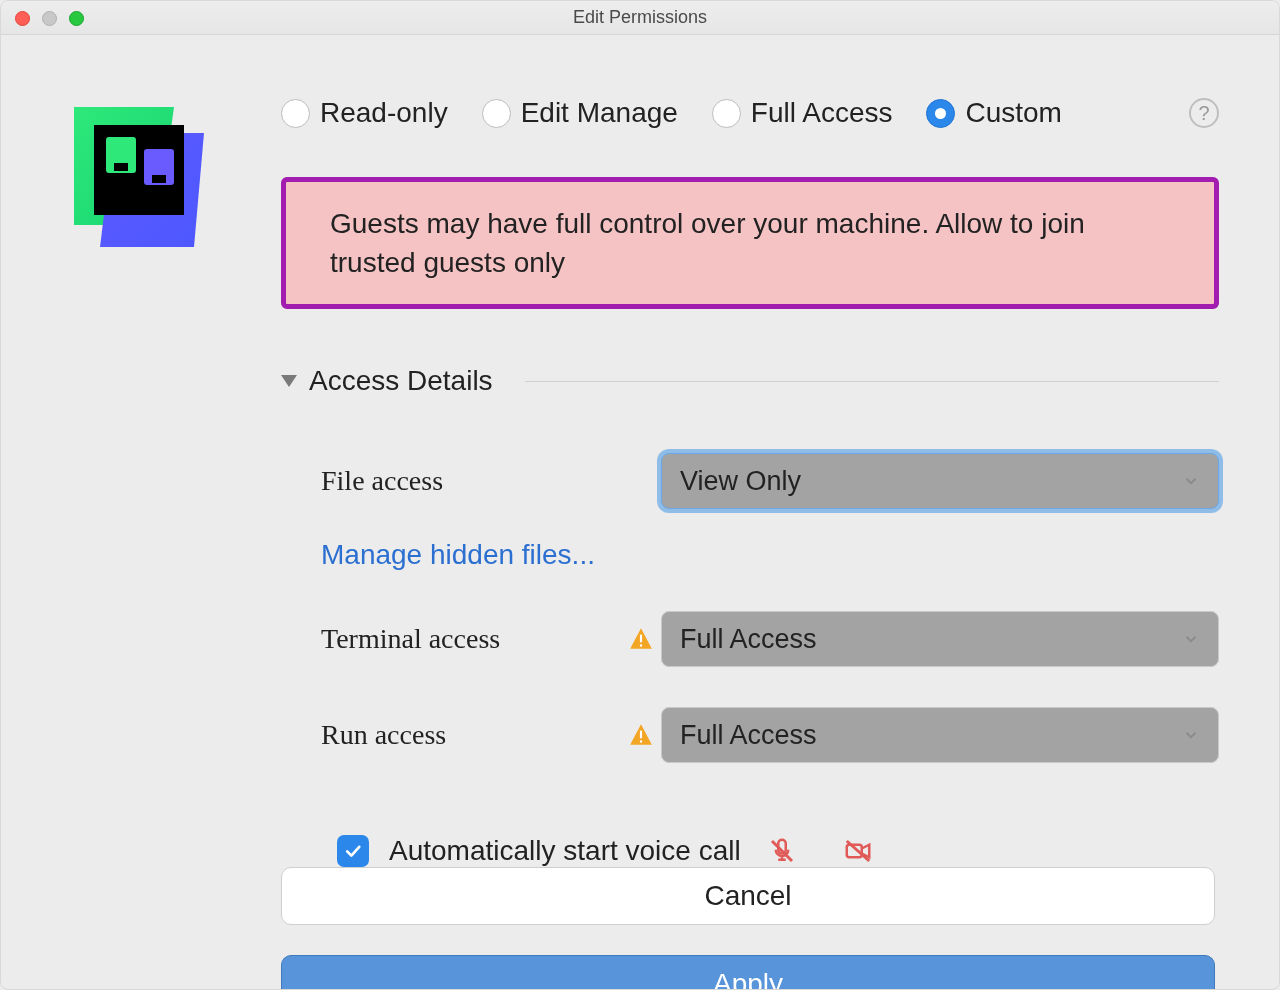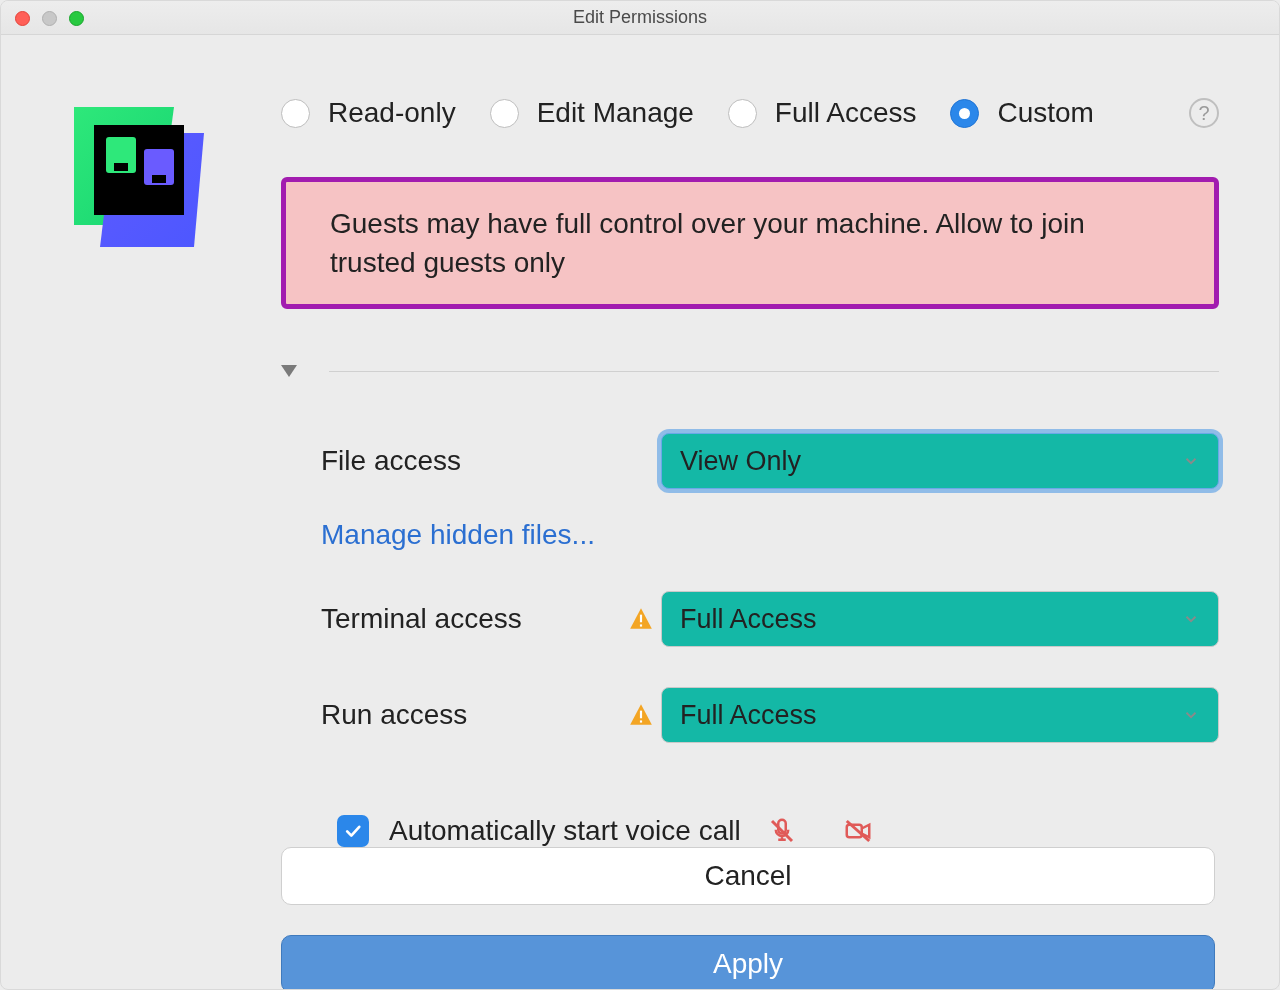--- a/index.html
+++ b/index.html
@@ -17,40 +17,40 @@
 
   .body { flex: 1; display: flex; padding: 62px 60px 40px 60px; gap: 70px; }
 
   
   .app-icon { width: 150px; display: flex; justify-content: center; align-items: flex-start; }
 
   .content { flex: 1; display: flex; flex-direction: column; }
 
   
   .radio-row { display: flex; align-items: center; gap: 34px; font-size: 28px; }
-  .radio-item { display: inline-flex; align-items: center; gap: 18px; cursor: pointer; }
+  .radio-item { display: inline-flex; align-items: center; gap: 10px; cursor: pointer; }
   .radio-circle { width: 29px; height: 29px; border-radius: 50%; border: 1.5px solid #bdbdbd; background: #fff; display: inline-flex; align-items: center; justify-content: center; }
   .radio-circle.selected { background: #2b87ea; border-color: #2074d4; }
   .radio-circle.selected::after { content: ""; width: 11px; height: 11px; border-radius: 50%; background: #fff; }
   .help-btn { margin-left: auto; width: 30px; height: 30px; border-radius: 50%; border: 2px solid #bfbfbf; display: inline-flex; align-items: center; justify-content: center; color: #9a9a9a; font-size: 20px; cursor: pointer; }
 
   
   .warning-banner { margin-top: 48px; background: #f6c3c4; border: 5px solid #a21caf; border-radius: 6px; padding: 22px 44px; font-size: 28px; line-height: 1.4; color: #222; }
 
   
   .section-header { margin-top: 56px; display: flex; align-items: center; gap: 12px; font-size: 28px; }
   .disclosure { width: 0; height: 0; border-left: 8px solid transparent; border-right: 8px solid transparent; border-top: 12px solid #7a7a7a; }
   .section-header .hr { flex: 1; height: 1px; background: #d0d0d0; margin-left: 20px; }
 
   .details { padding-left: 40px; margin-top: 56px; display: flex; flex-direction: column; gap: 40px; }
 
   .detail-row { display: flex; align-items: center; }
-  .detail-label { width: 300px; font-size: 28px; }
+  .detail-label { width: 300px; font-size: 28px; font-family: Liberation Serif, serif; }
   .detail-warn  { width: 40px; display: flex; justify-content: center; }
-  .select { flex: 1; height: 56px; background: #14b8a6; border: 1px solid #c9c9c9; border-radius: 8px; display: flex; align-items: center; padding: 16px 18px; font-size: 27px; position: relative; cursor: pointer; }
+  .select { flex: 1; height: 56px; background: #a3a3a3; border: 1px solid #c9c9c9; border-radius: 8px; display: flex; align-items: center; padding: 16px 18px; font-size: 27px; position: relative; cursor: pointer; }
   .select.focused { outline: none; box-shadow: 0 0 0 4px rgba(70,150,230,0.55); border-color: #6aa8e8; }
   .select .chev { margin-left: auto; color: #8a8a8a; }
   .chev-svg { width: 18px; height: 18px; }
 
   .manage-row { display: flex; margin-top: -10px; }
   .link { color: #2b6fd1; font-size: 28px; cursor: pointer; }
 
   
   .checkbox-row { display: flex; align-items: center; gap: 20px; margin-top: 72px; padding-left: 56px; font-size: 28px; }
   .checkbox { width: 32px; height: 32px; border-radius: 7px; background: #2b87ea; display: inline-flex; align-items: center; justify-content: center; }
@@ -125,20 +125,21 @@
           <span class="radio-circle selected"></span>
           <span>Custom</span>
         </span>
         <span class="help-btn">?</span>
       </div>
 
       <div class="warning-banner">Guests may have full control over your machine. Allow to join trusted guests only</div>
 
       <div class="section-header">
         <span class="disclosure"></span>
+        <span>Access Details</span>
         <span class="hr"></span>
       </div>
 
       <div class="details">
 
         <div class="detail-row">
           <div class="detail-label">File access</div>
           <div class="detail-warn"></div>
           <div class="select focused">
             <span>View Only</span>

